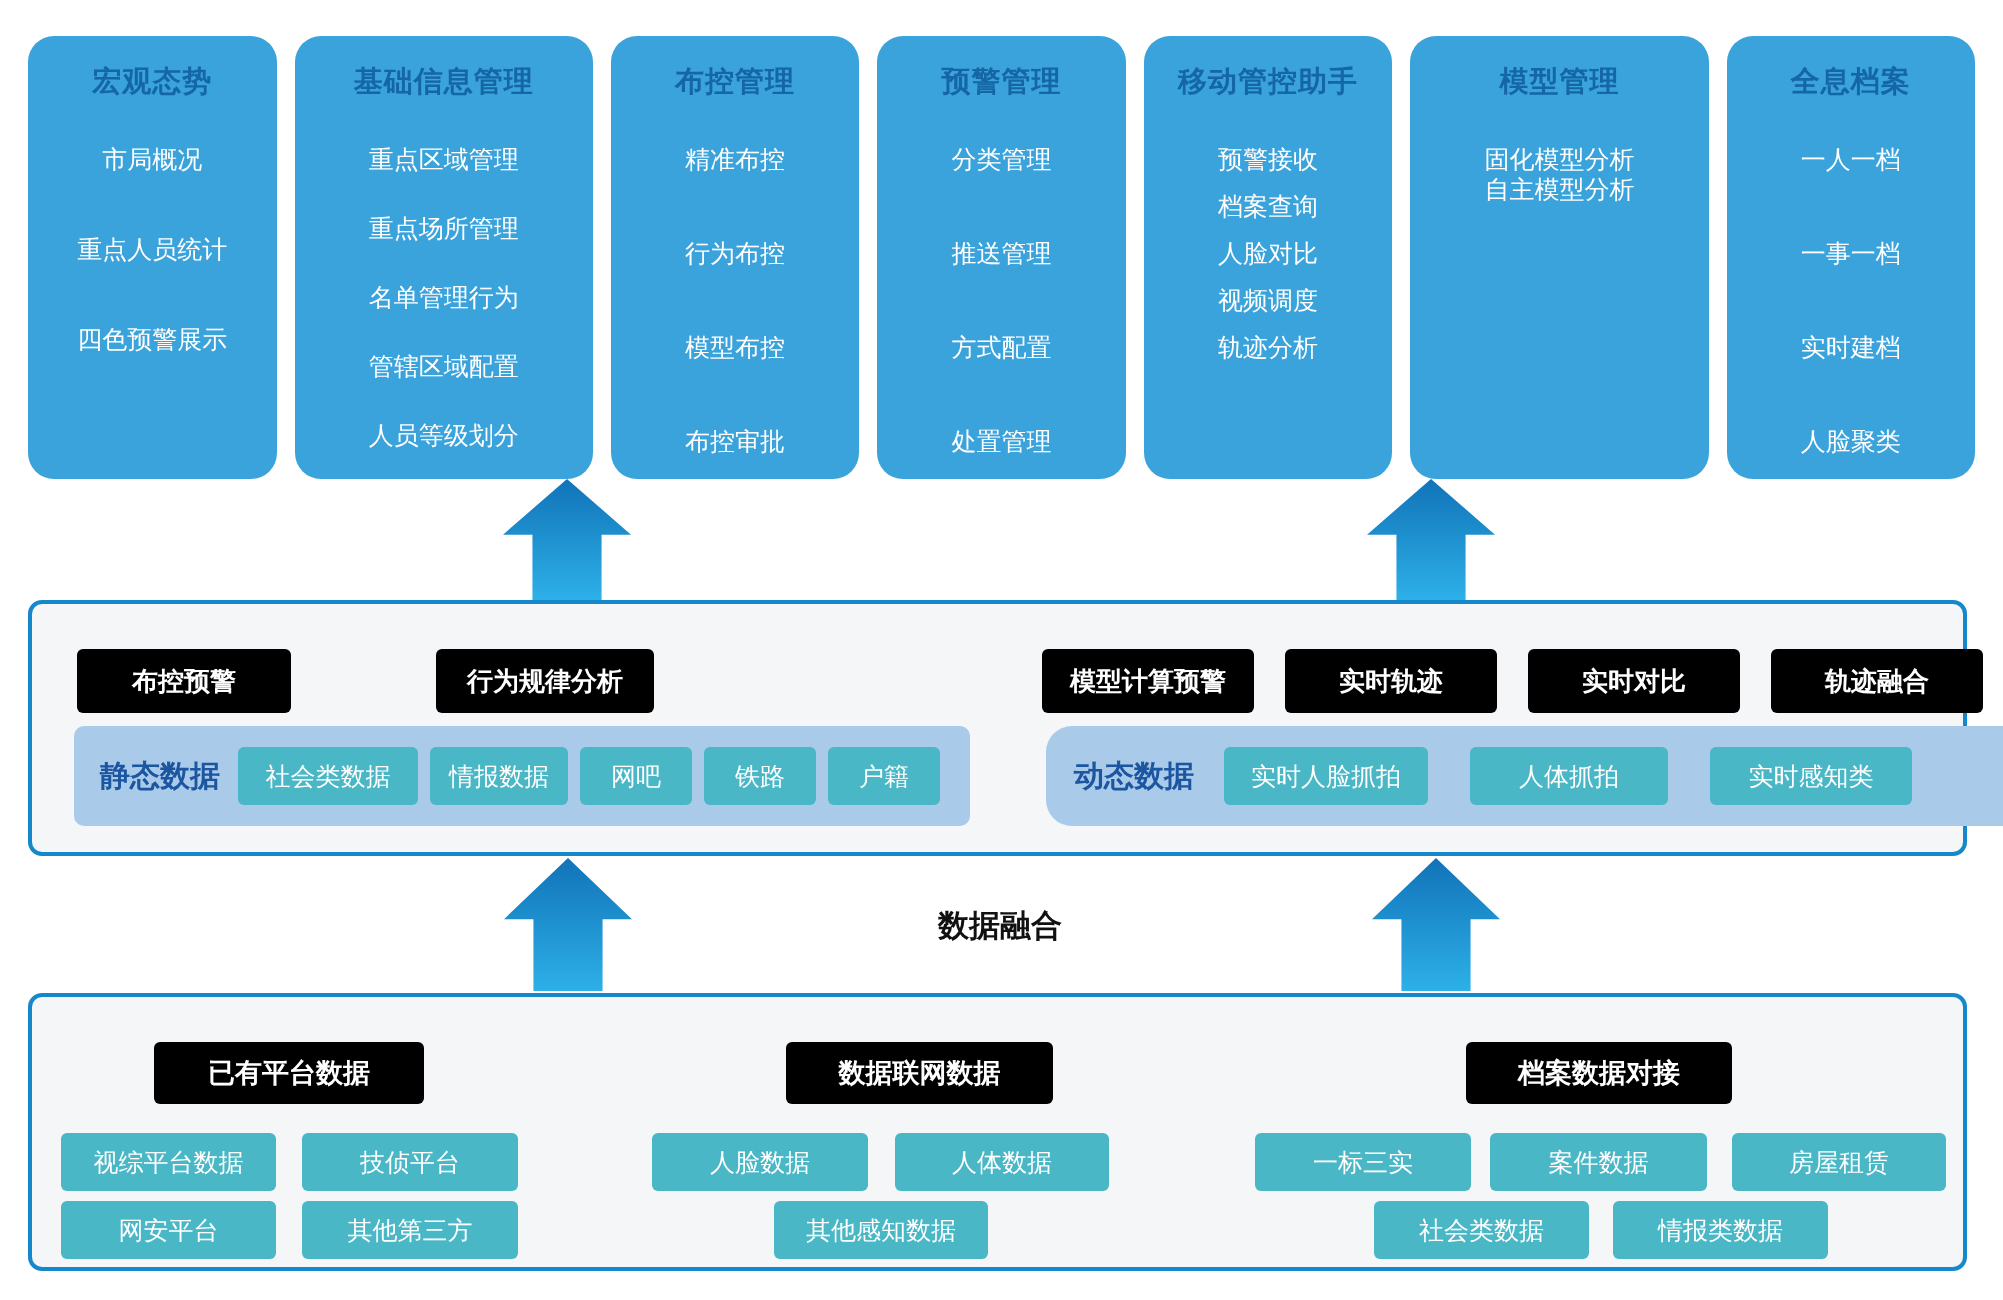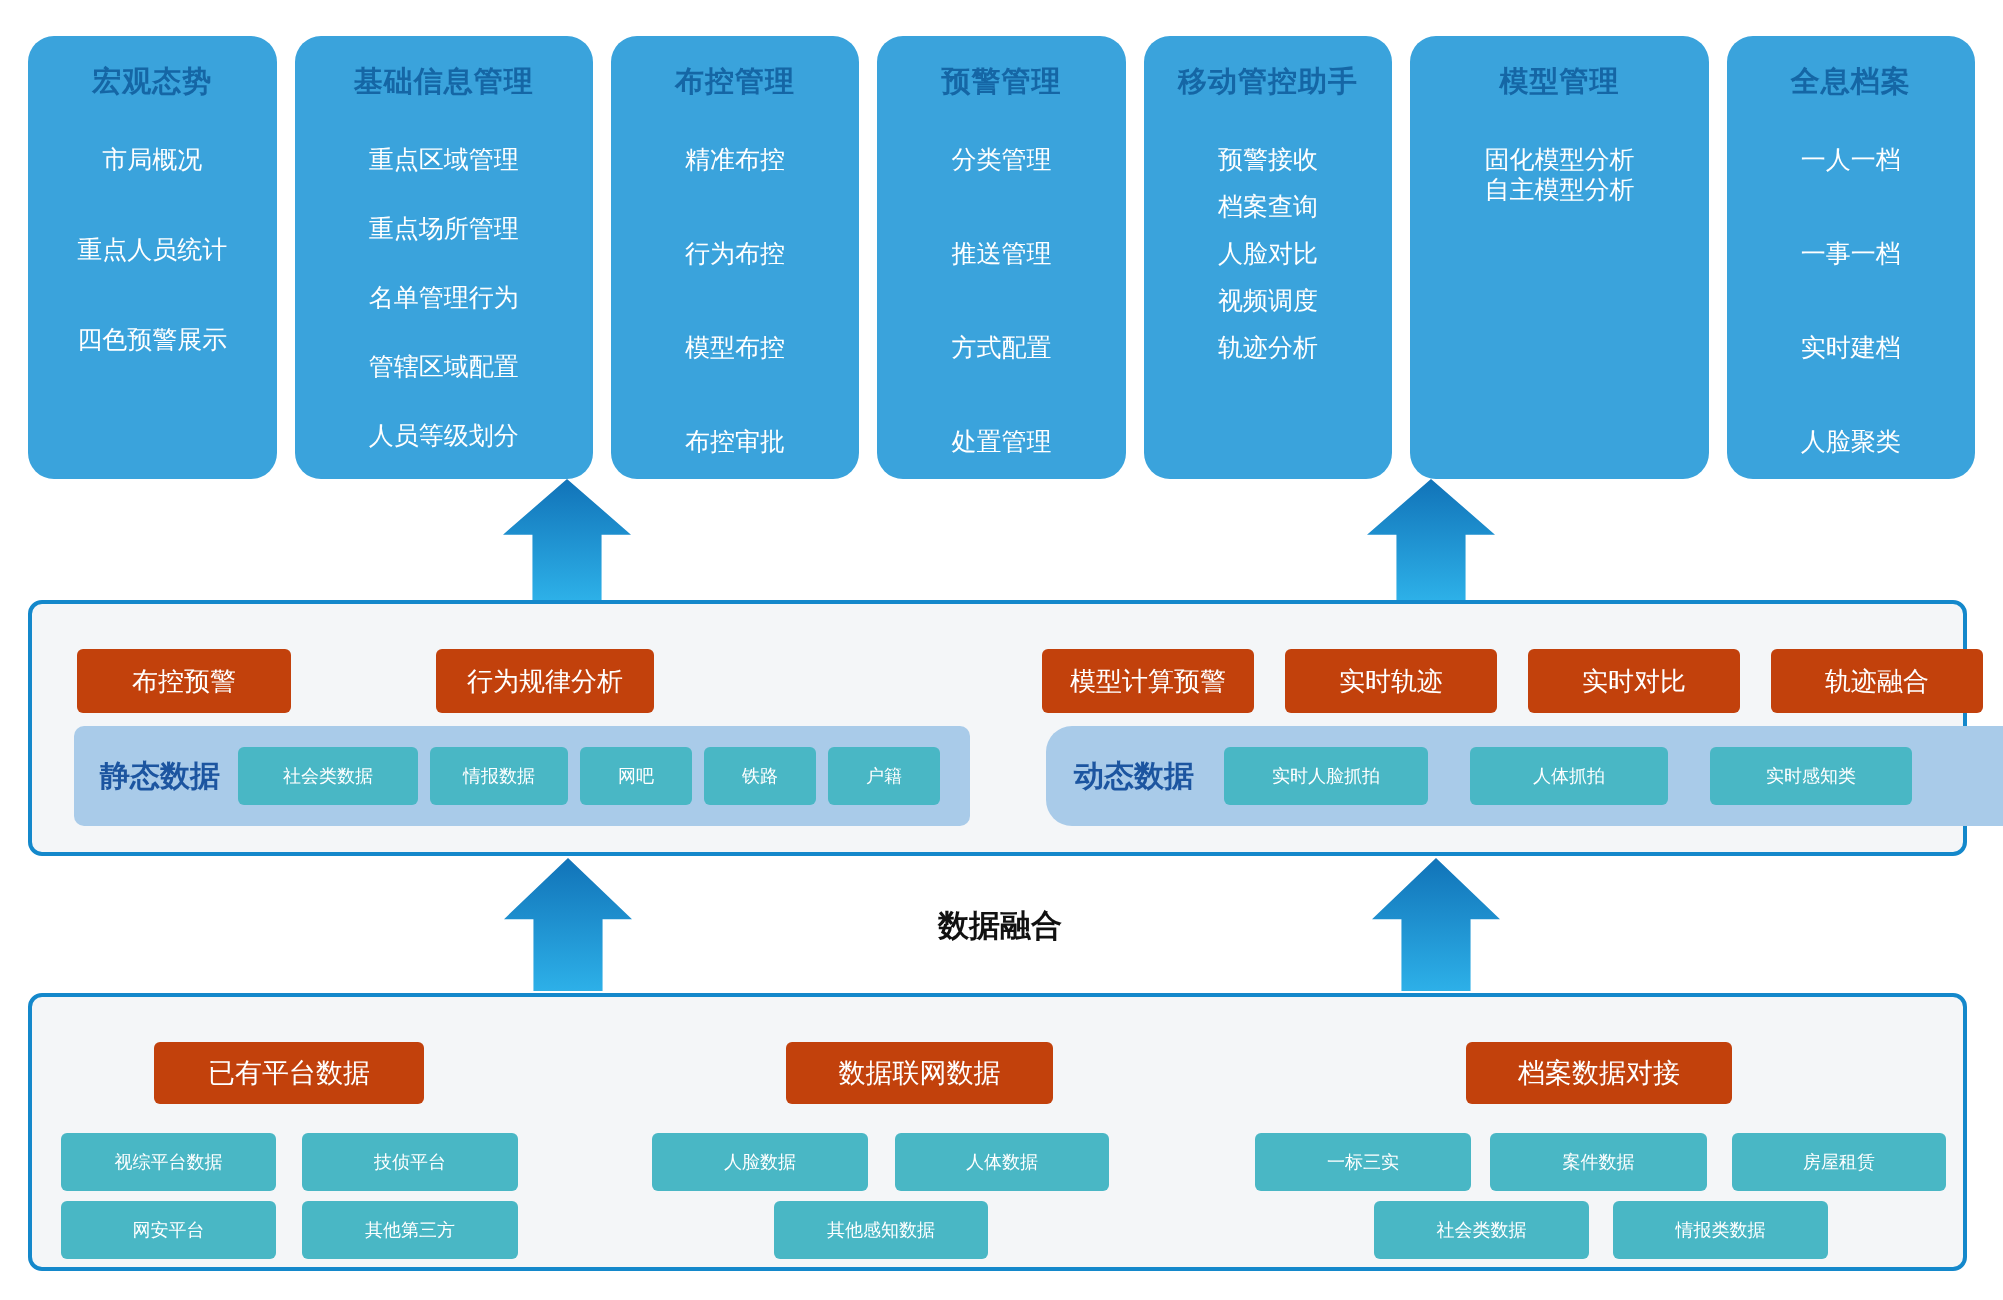--- a/index.html
+++ b/index.html
@@ -21,22 +21,22 @@
   #arrow-top-left{left:503px;top:479px;height:121px;}
   #arrow-top-right{left:1367px;top:479px;height:121px;}
   #arrow-bottom-left{left:504px;top:858px;height:133px;}
   #arrow-bottom-right{left:1372px;top:858px;height:133px;}
 
   
   .panel{position:absolute;left:28px;width:1939px;background:#f4f6f8;border:4px solid #1488cb;border-radius:14px;box-sizing:border-box;}
   #analysis-panel{top:600px;height:256px;}
   #source-panel{top:993px;height:278px;}
 
-  .bbtn{position:absolute;background:#c2410c;border-radius:6px;color:#ffffff;display:flex;align-items:center;justify-content:center;font-size:26px;white-space:nowrap;}
-  .tbtn{background:#49b7c5;border-radius:6px;color:#ffffff;display:flex;align-items:center;justify-content:center;font-size:18px;white-space:nowrap;}
+  .bbtn{position:absolute;background:#000000;border-radius:6px;color:#ffffff;display:flex;align-items:center;justify-content:center;font-size:26px;white-space:nowrap;font-weight:bold;}
+  .tbtn{background:#49b7c5;border-radius:6px;color:#ffffff;display:flex;align-items:center;justify-content:center;font-size:25px;white-space:nowrap;}
   .tbtn.abs{position:absolute;}
 
   
   #btn-bkyj{left:45px;top:45px;width:214px;height:64px;}
   #btn-xwgl{left:404px;top:45px;width:218px;height:64px;}
   #right-btn-cluster{position:absolute;left:1010px;top:45px;display:flex;gap:31px;border-radius:17px;}
   #right-btn-cluster .bbtn{position:static;width:212px;height:64px;}
 
   
   .band{position:absolute;top:122px;height:100px;background:#a9cbe9;border-radius:10px;display:flex;align-items:center;box-sizing:border-box;}

